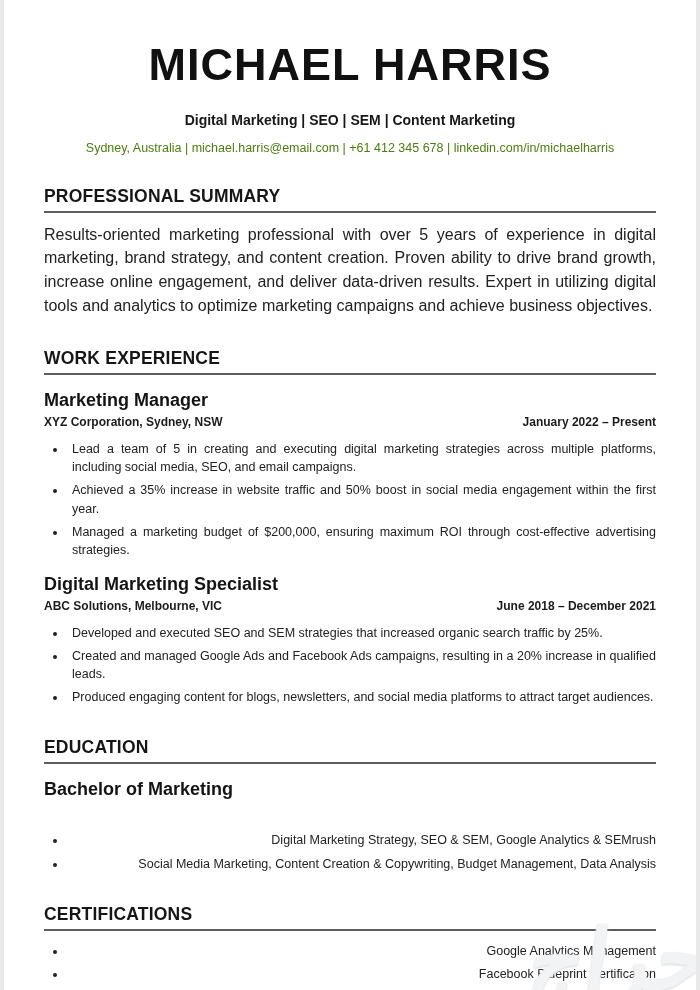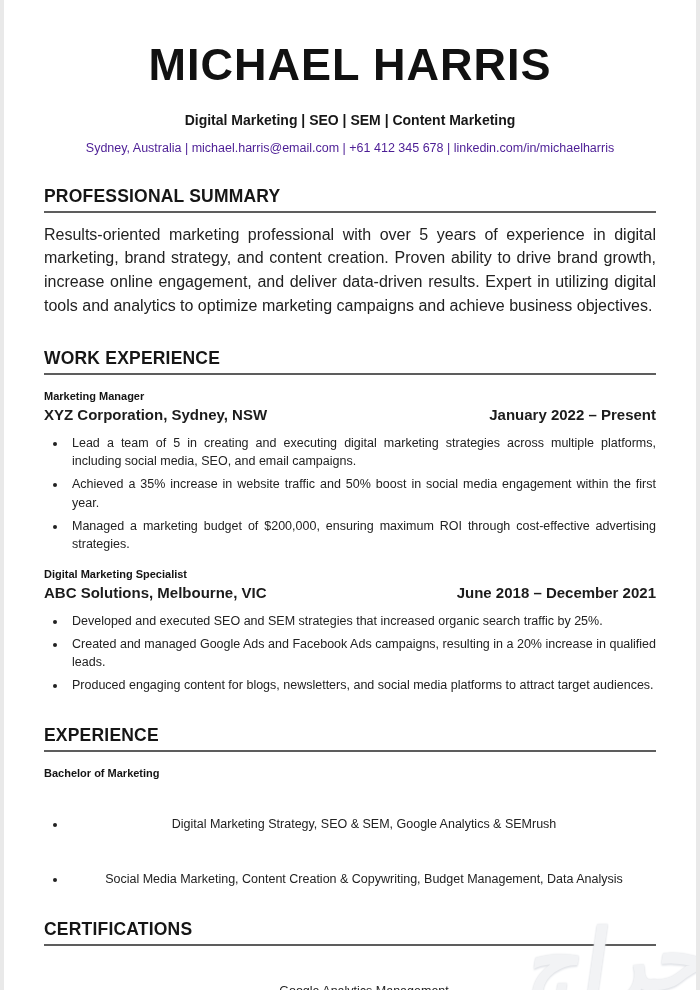--- a/index.html
+++ b/index.html
@@ -30,21 +30,21 @@
     margin-top: 22px;
     text-align: center;
     font-size: 14px;
     font-weight: bold;
     color: #171717;
   }
   .contact-line {
     margin-top: 13px;
     text-align: center;
     font-size: 12.5px;
-    color: #4c1d95;
+    color: #4d7c0f;
   }
 
   
   .section { margin-top: 31px; }
   .section-heading {
     margin: 0;
     font-size: 17.5px;
     font-weight: bold;
     letter-spacing: 0.2px;
     color: #161616;
@@ -56,47 +56,47 @@
     margin: 10px 0 0 0;
     font-size: 16px;
     line-height: 1.48;
     text-align: justify;
     color: #222222;
   }
 
   
   .job { margin-top: 15px; }
   .job-title {
-    font-size: 11px;
+    font-size: 18px;
     font-weight: bold;
     color: #141414;
   }
   .job-meta {
     display: flex;
     justify-content: space-between;
     align-items: baseline;
     margin-top: 4px;
-    font-size: 15px;
+    font-size: 12px;
     font-weight: bold;
     color: #1c1c1c;
   }
 
   ul.bullets {
     margin: 11px 0 0 0;
     padding-left: 23px;
     font-size: 12.5px;
     line-height: 1.45;
     color: #222222;
   }
   ul.bullets li {
     padding-left: 5px;
     margin-bottom: 5px;
     text-align: justify;
   }
-  ul.bullets.plain li { text-align: center; margin-top: 36px; }
+  ul.bullets.plain li { text-align: right; }
 
   
   .watermark {
     position: absolute;
     right: -14px;
     bottom: -20px;
     font-size: 86px;
     font-weight: bold;
     color: #f2f3f5;
     text-shadow: 0 0 2px #dcdee2, 0 2px 2px #e6e8ec;
@@ -146,21 +146,21 @@
       </div>
       <ul class="bullets">
         <li>Developed and executed SEO and SEM strategies that increased organic search traffic by 25%.</li>
         <li>Created and managed Google Ads and Facebook Ads campaigns, resulting in a 20% increase in qualified leads.</li>
         <li>Produced engaging content for blogs, newsletters, and social media platforms to attract target audiences.</li>
       </ul>
     </div>
   </section>
 
   <section class="section">
-    <h2 class="section-heading">EXPERIENCE</h2>
+    <h2 class="section-heading">EDUCATION</h2>
     <div class="job">
       <div class="job-title">Bachelor of Marketing</div>
     </div>
   </section>
 
   <section class="section">
     <ul class="bullets plain">
       <li>Digital Marketing Strategy, SEO &amp; SEM, Google Analytics &amp; SEMrush</li>
       <li>Social Media Marketing, Content Creation &amp; Copywriting, Budget Management, Data Analysis</li>
     </ul>

